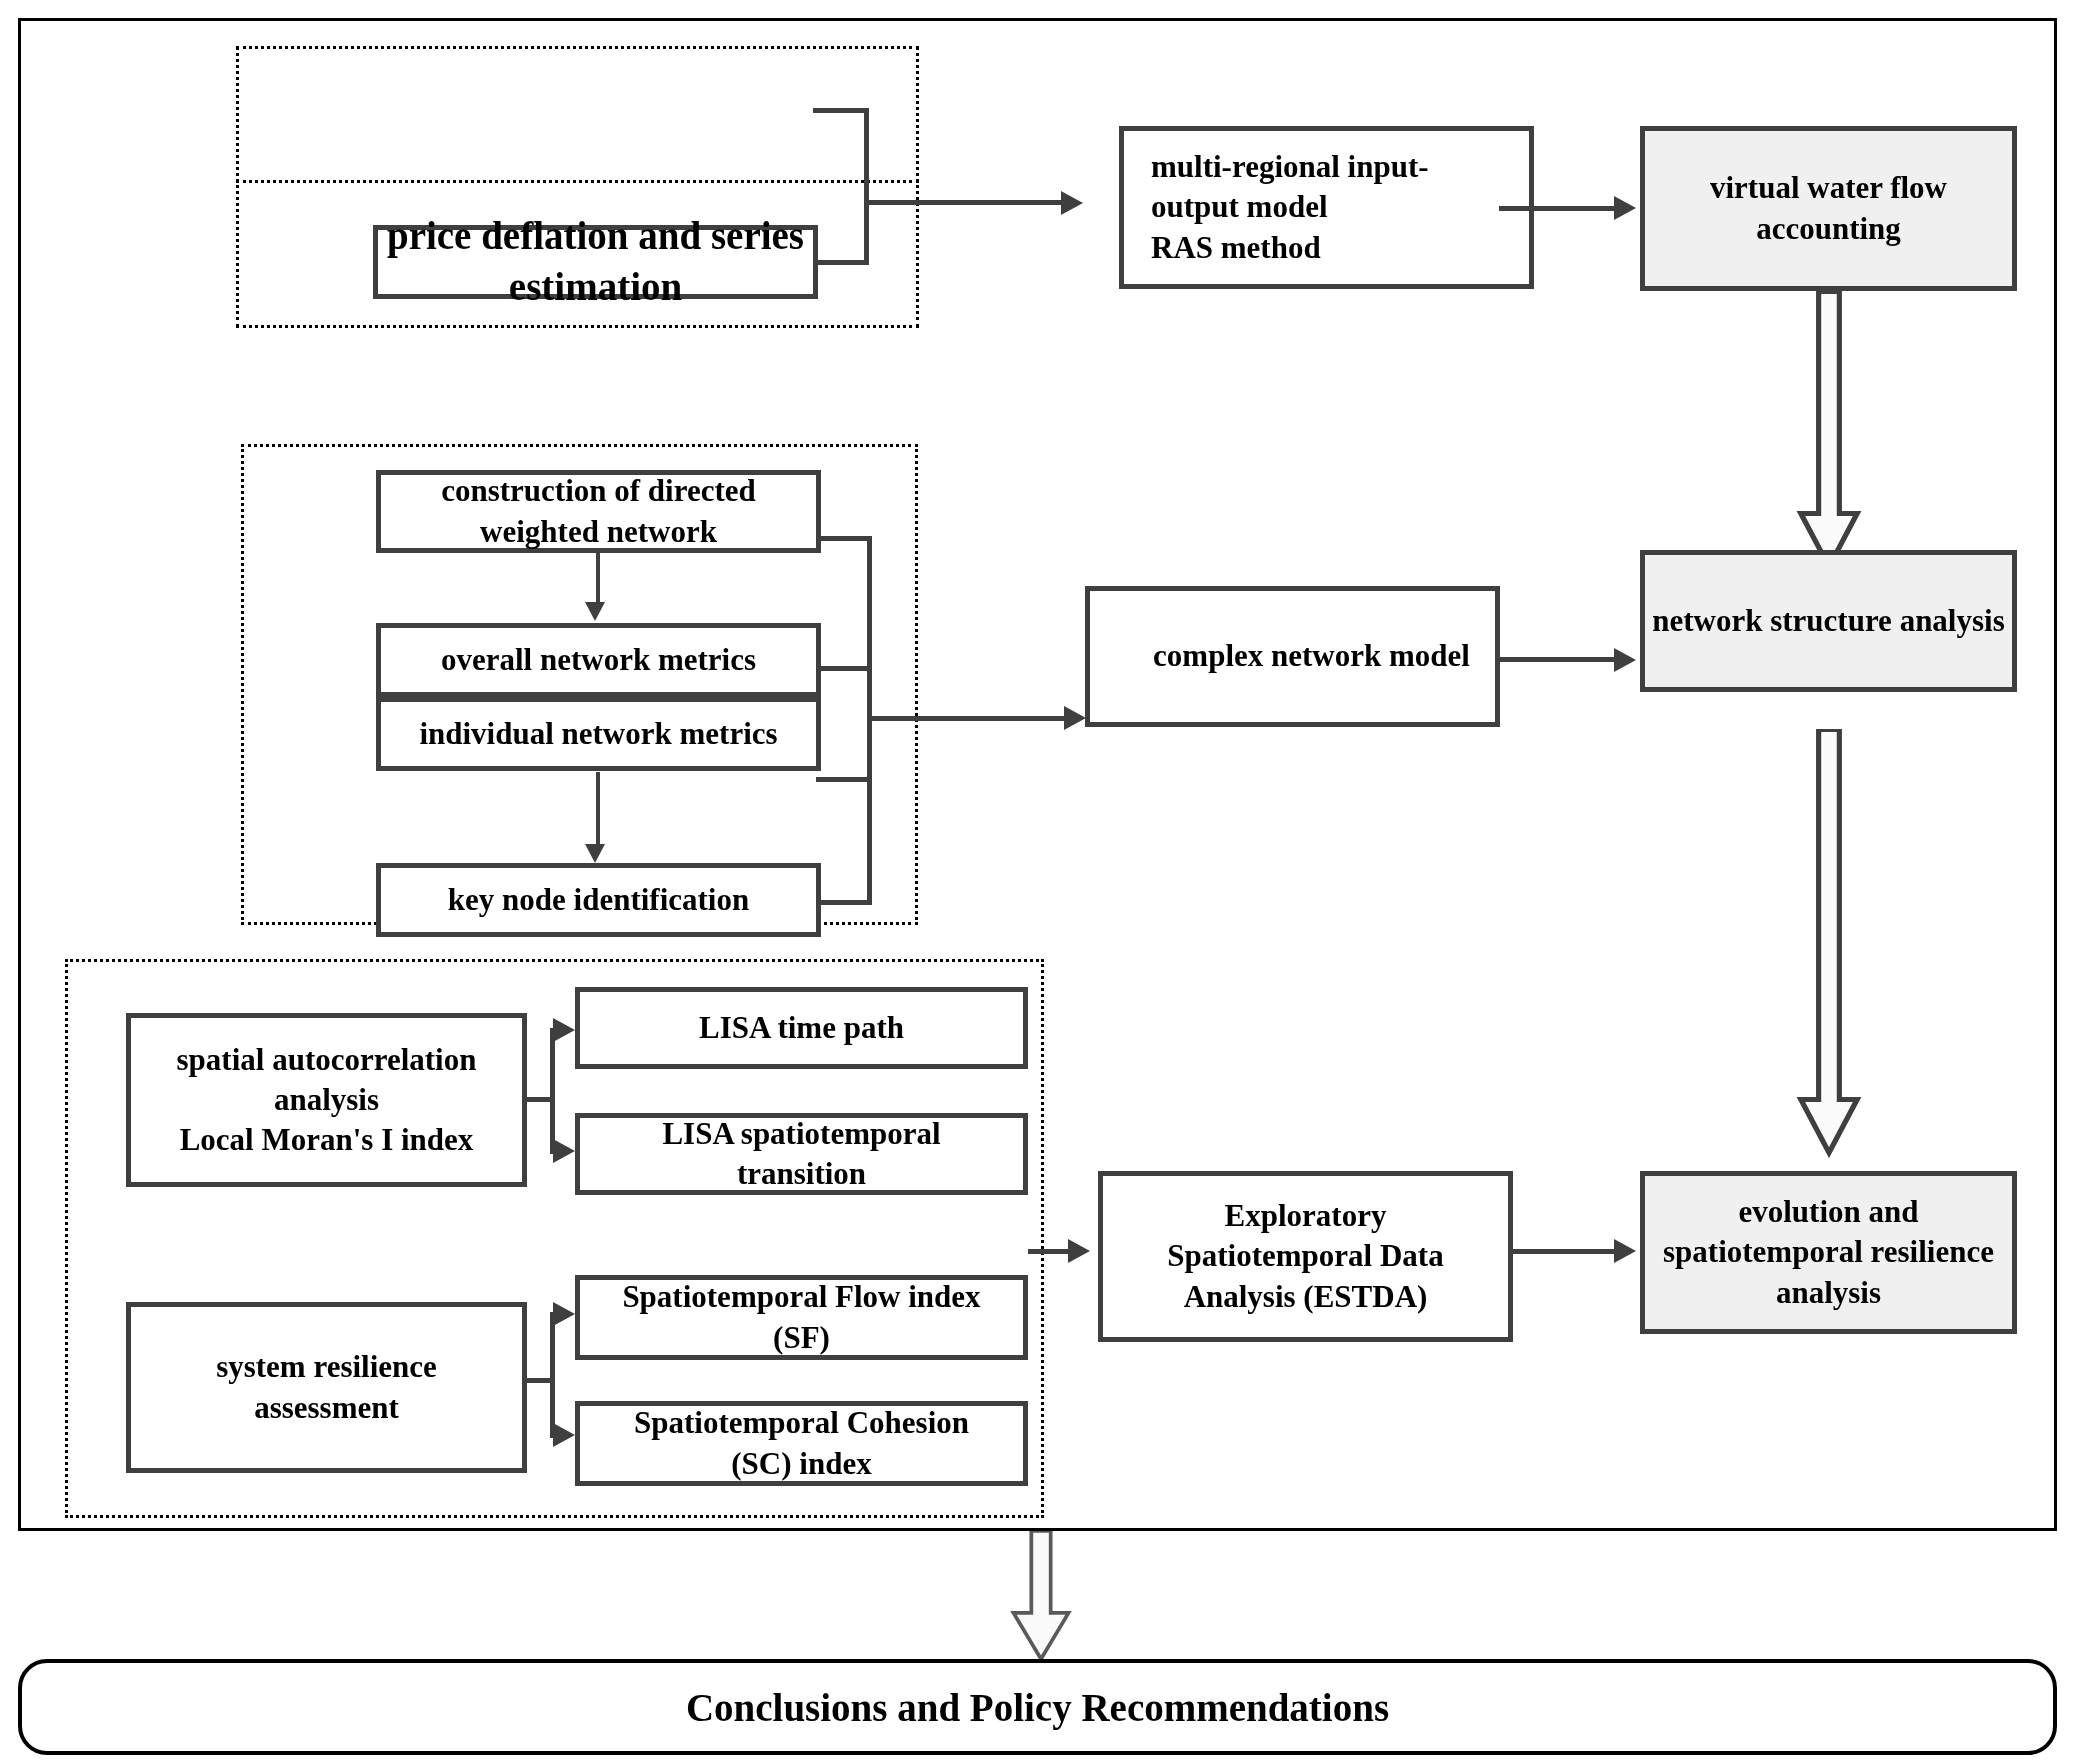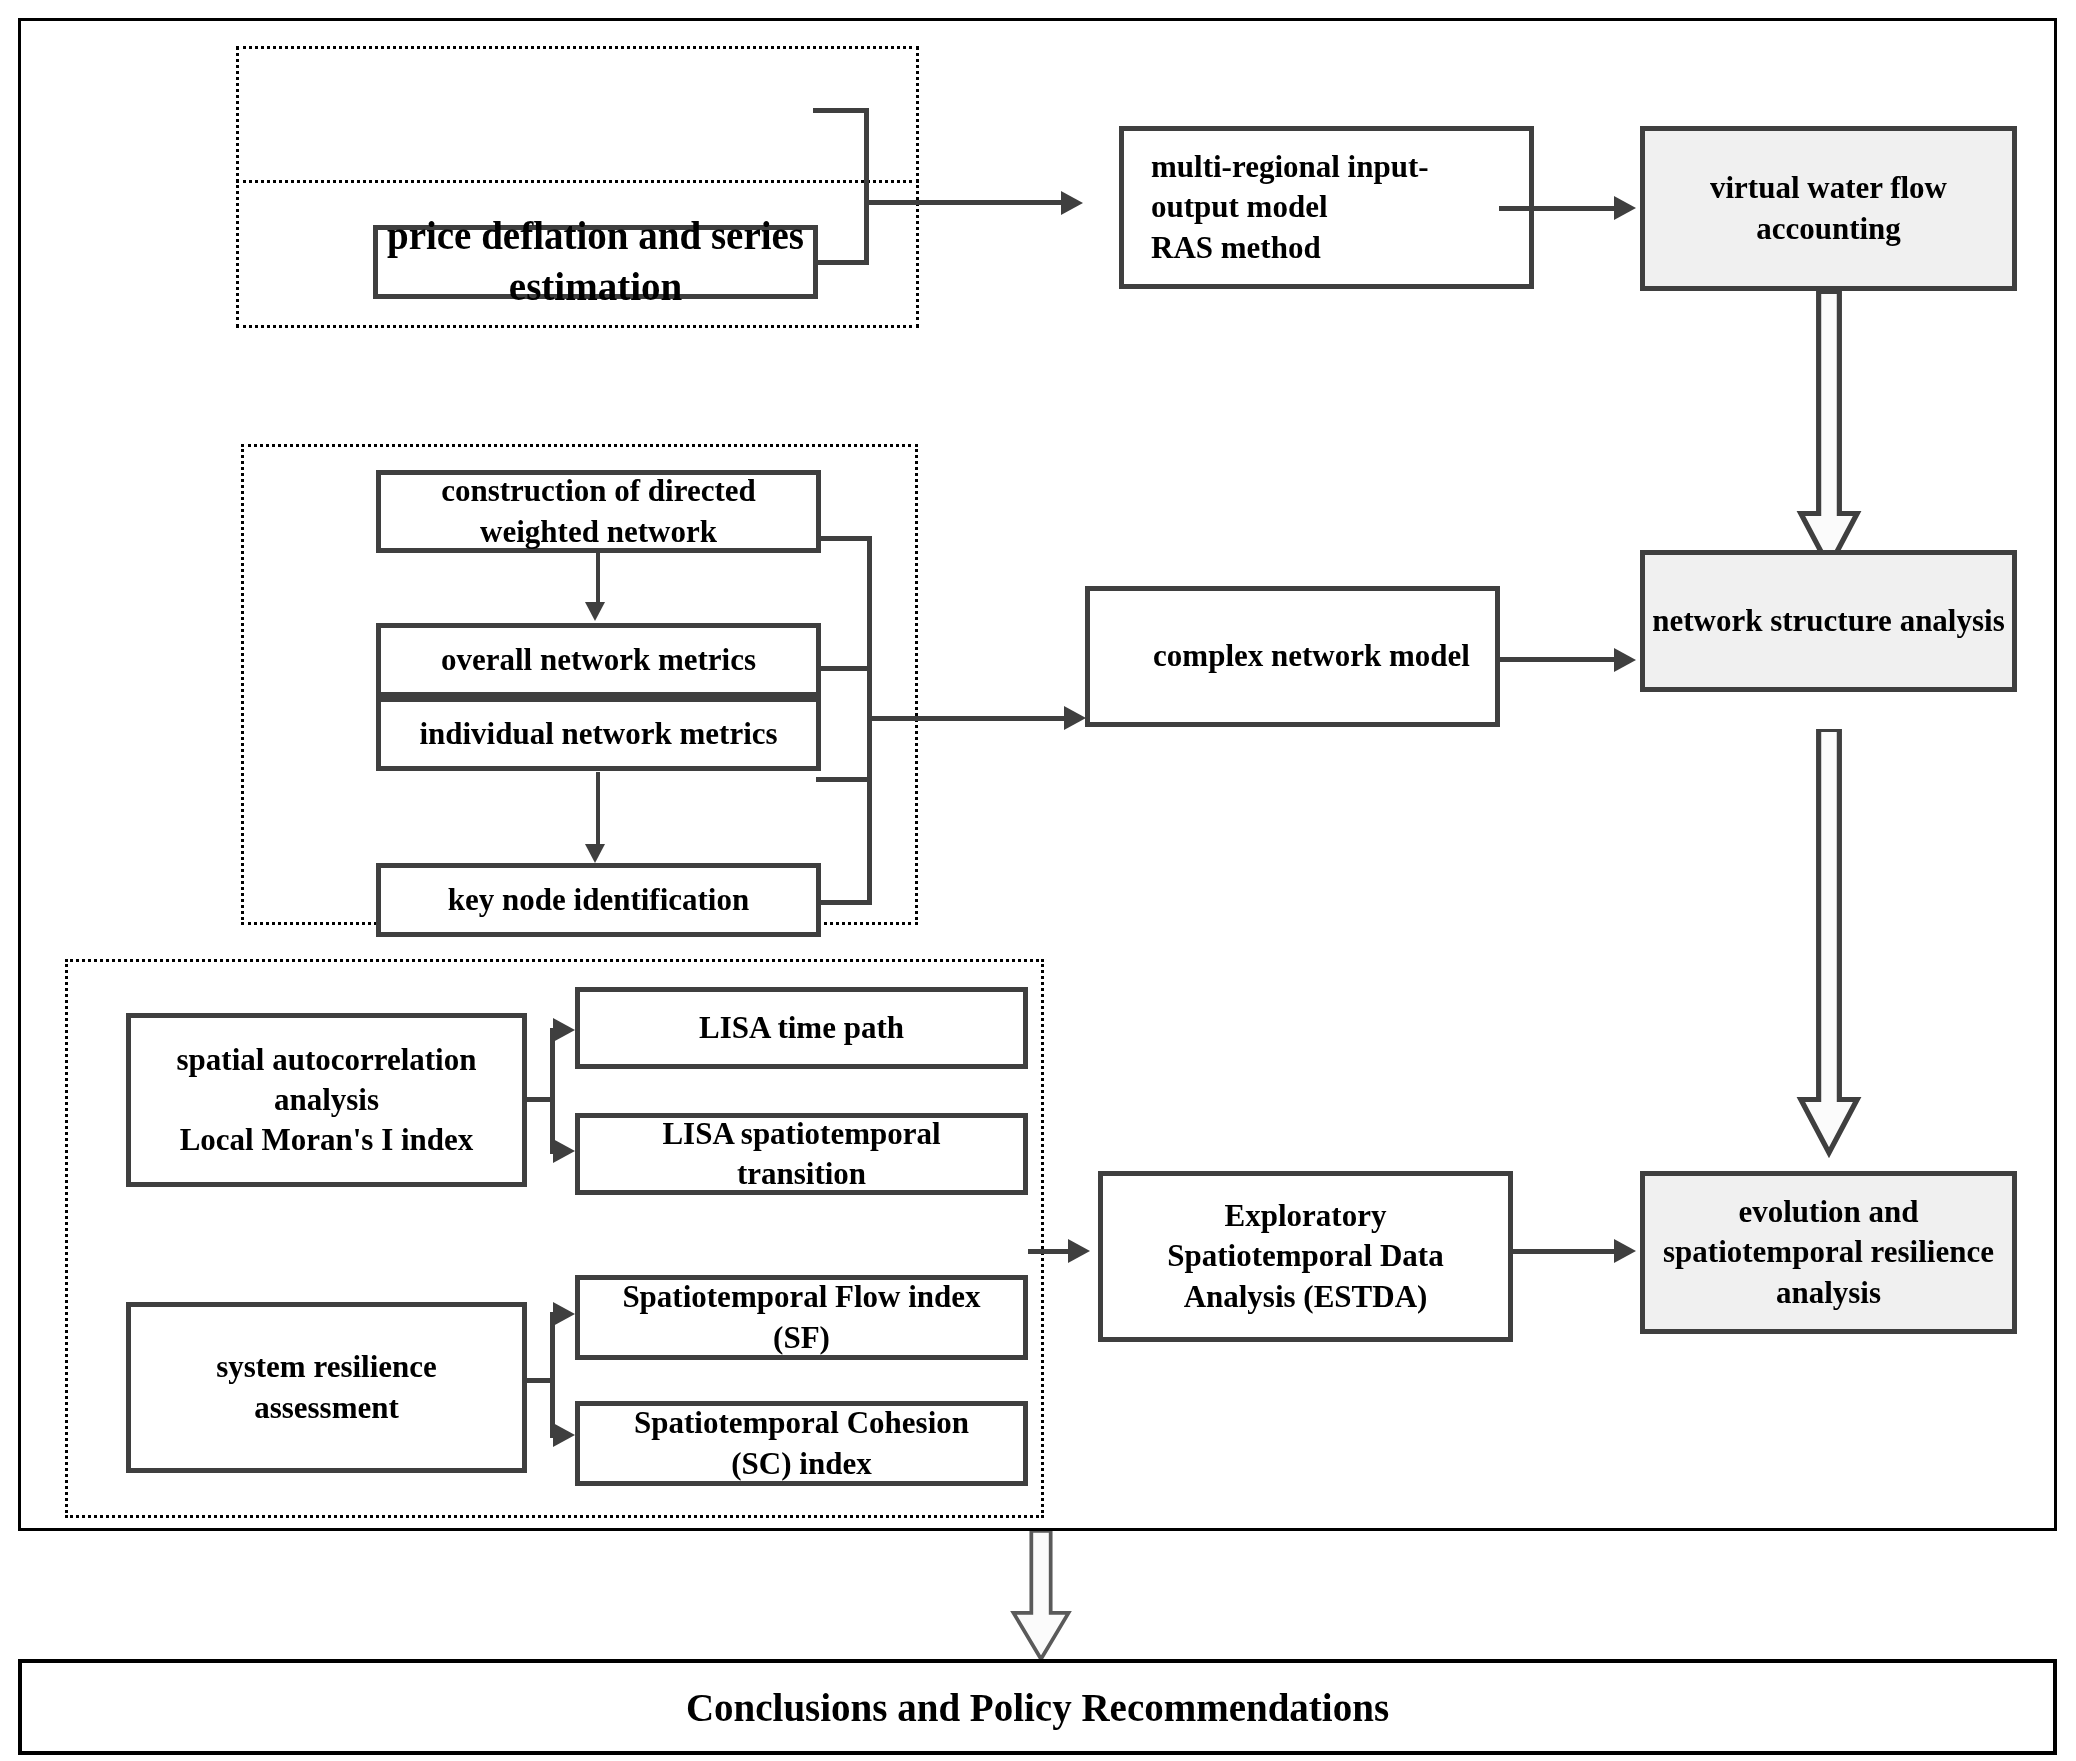--- a/index.html
+++ b/index.html
@@ -230,18 +230,18 @@
 spatiotemporal resilience
 analysis</span>
   </div>
 
   <div class="block-arrow-down" style="left:1000px; top:1531px; width:82px; height:131px;">
     <svg width="82" height="131" viewBox="0 0 110 176">
       <polygon points="42,0 68,0 68,110 92,110 55,172 18,110 42,110" fill="#fbfbfb" stroke="#5a5a5a" stroke-width="5" stroke-linejoin="miter"></polygon>
     </svg>
   </div>
 
-  <div class="conclusion-box" style="left:18px; top:1659px; width:2039px; height:96px;">
+  <div class="conclusion-box" style="left:18px; top:1659px; width:2039px; height:96px;border-radius:29px;">
     <span>Conclusions and Policy Recommendations</span>
   </div>
 
 </div>
 
 
 </body></html>

